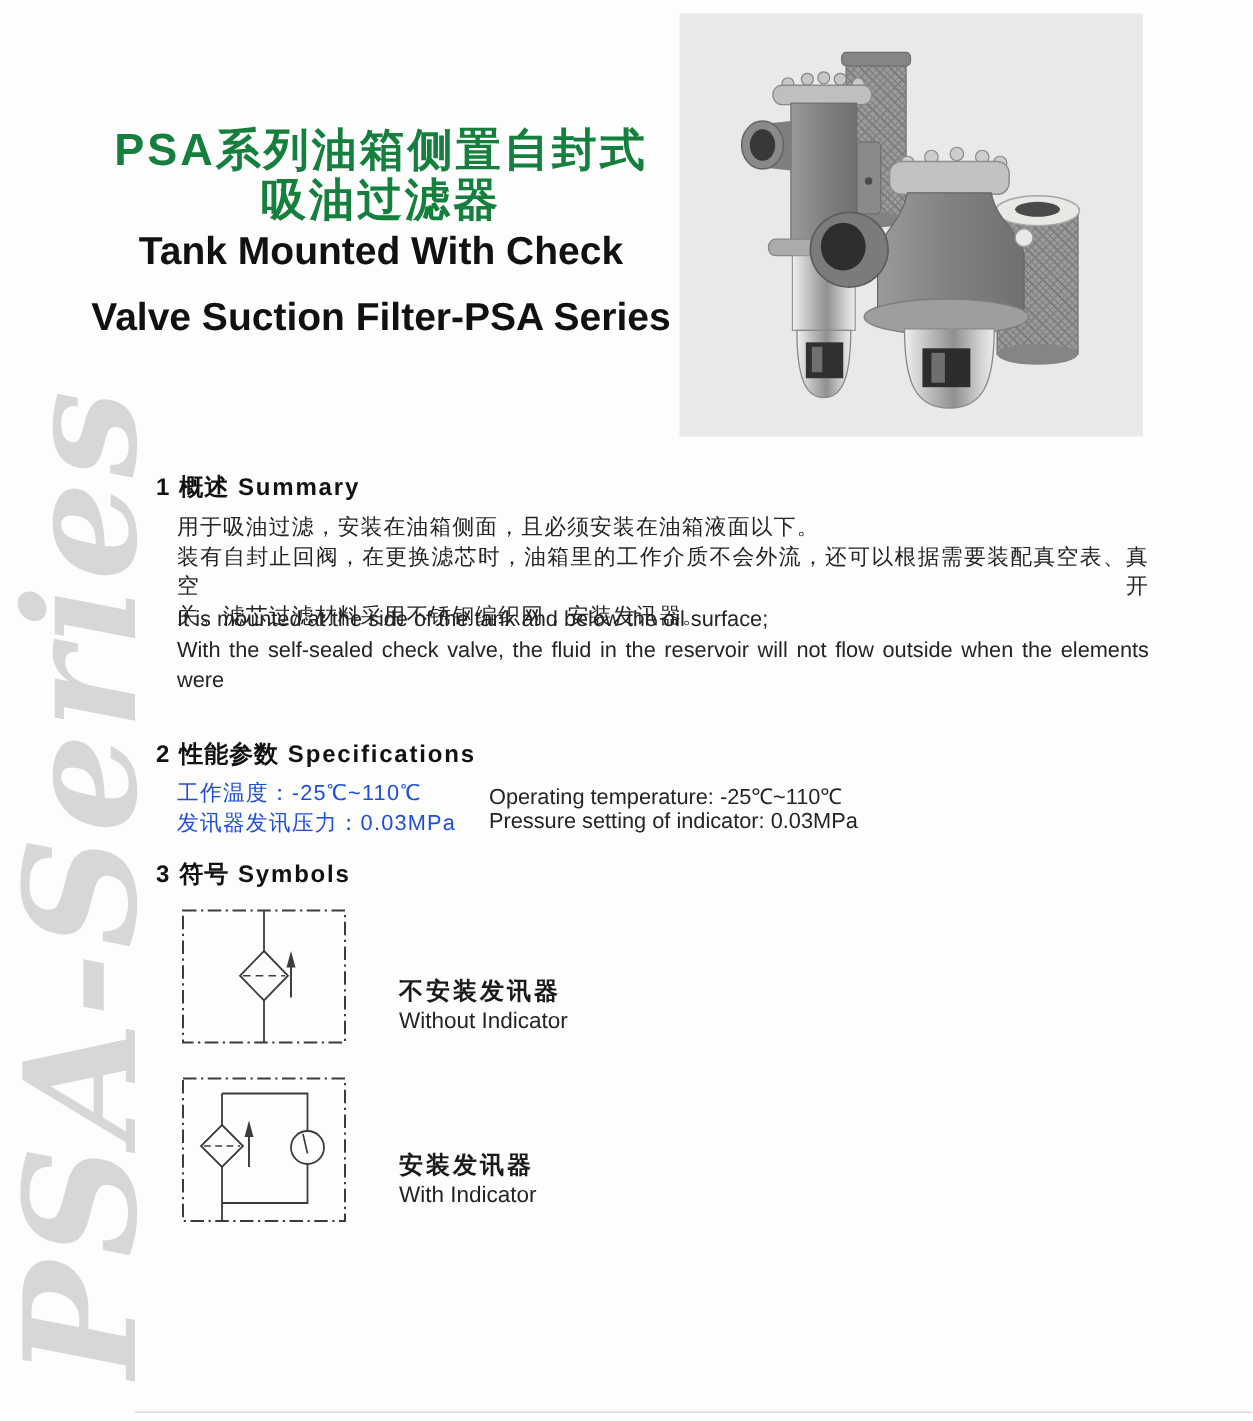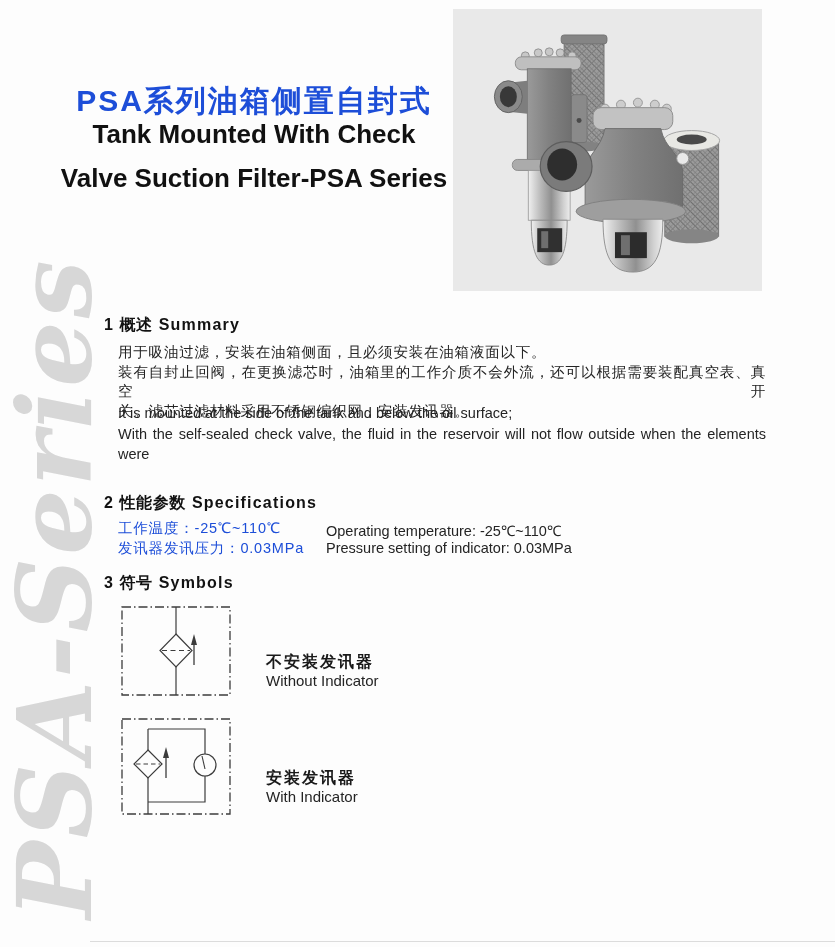--- a/index.html
+++ b/index.html
@@ -18,21 +18,21 @@
     transform:rotate(-90deg);
     font-family:"DejaVu Serif", serif;
     font-style:italic;font-weight:bold;
     font-size:103px;letter-spacing:3px;
     color:#d7d7d7;white-space:nowrap;
     user-select:none;pointer-events:none;
   }
 
   
   .title-block{left:48px;top:84px;width:412px;text-align:center;}
-  .title-cn{font-size:30px;font-weight:bold;line-height:33px;letter-spacing:2px;color:#1d4ed8;}
+  .title-cn{font-size:30px;font-weight:bold;line-height:33px;letter-spacing:2px;color:#15803d;}
   .title-en{font-size:26px;font-weight:bold;line-height:28px;letter-spacing:0px;color:#111;margin-top:3px;}
 
   
   .photo-box{left:453px;top:9px;width:309px;height:282px;background:#e9e9e9;}
 
   
   .sec-head{left:104px;font-size:16px;font-weight:bold;color:#121212;letter-spacing:0.6px;}
   .sec-head .num{margin-right:6px;}
   .sec-head .he{margin-left:6px;letter-spacing:1.2px;}
 
@@ -55,20 +55,21 @@
 
   .bottom-rule{left:90px;top:941px;width:745px;height:1px;background:#dcdcdc;}
 </style>
 </head>
 <body>
 
 <div class="watermark">PSA-Series</div>
 
 <div class="abs title-block">
   <div class="title-cn">PSA系列油箱侧置自封式</div>
+  <div class="title-cn">吸油过滤器</div>
   <div class="title-en">Tank Mounted With Check</div>
   <div class="title-en" style="margin-top:16px">Valve Suction Filter-PSA Series</div>
 </div>
 
 <div class="abs photo-box">
   <svg width="309" height="282" viewBox="0 0 309 283">
     <defs>
       <pattern id="mesh" width="7" height="7" patternUnits="userSpaceOnUse" patternTransform="rotate(45)">
         <rect width="7" height="7" fill="#9b9b9b"></rect>
         <path d="M0,0 H7 M0,3.5 H7" stroke="#6e6e6e" stroke-width="1"></path>

